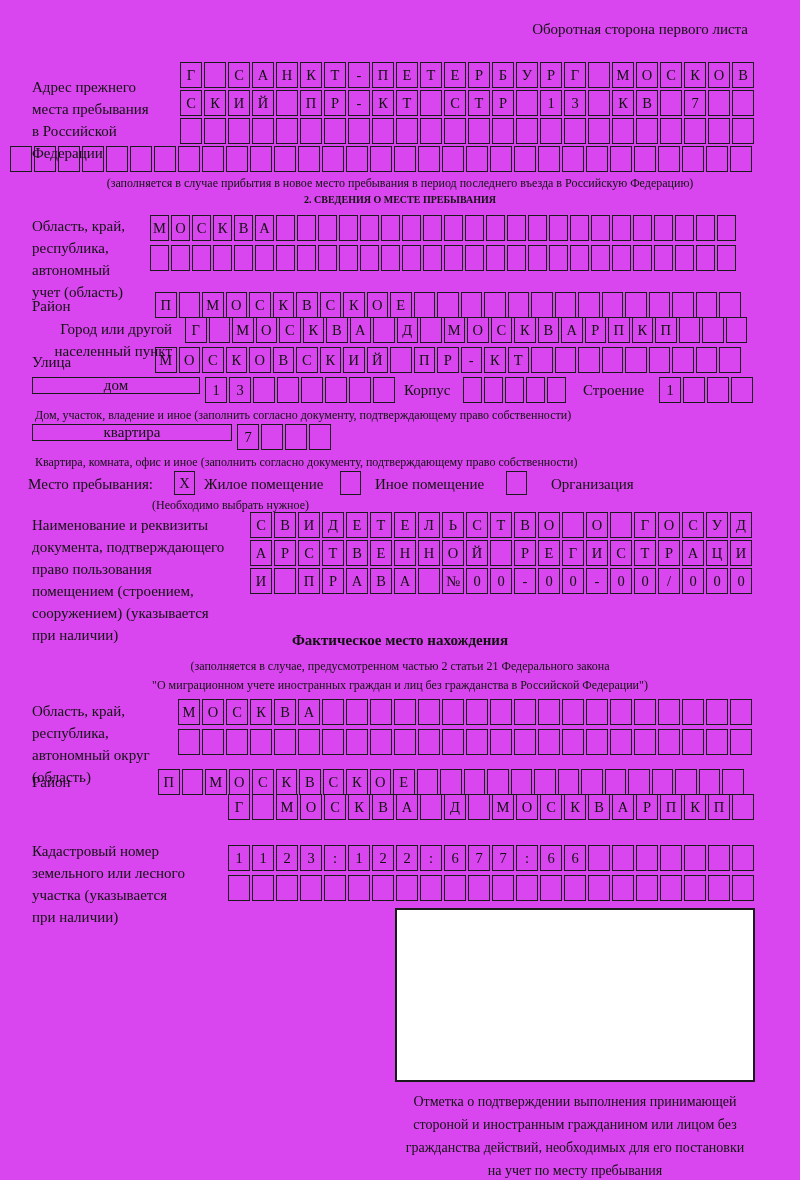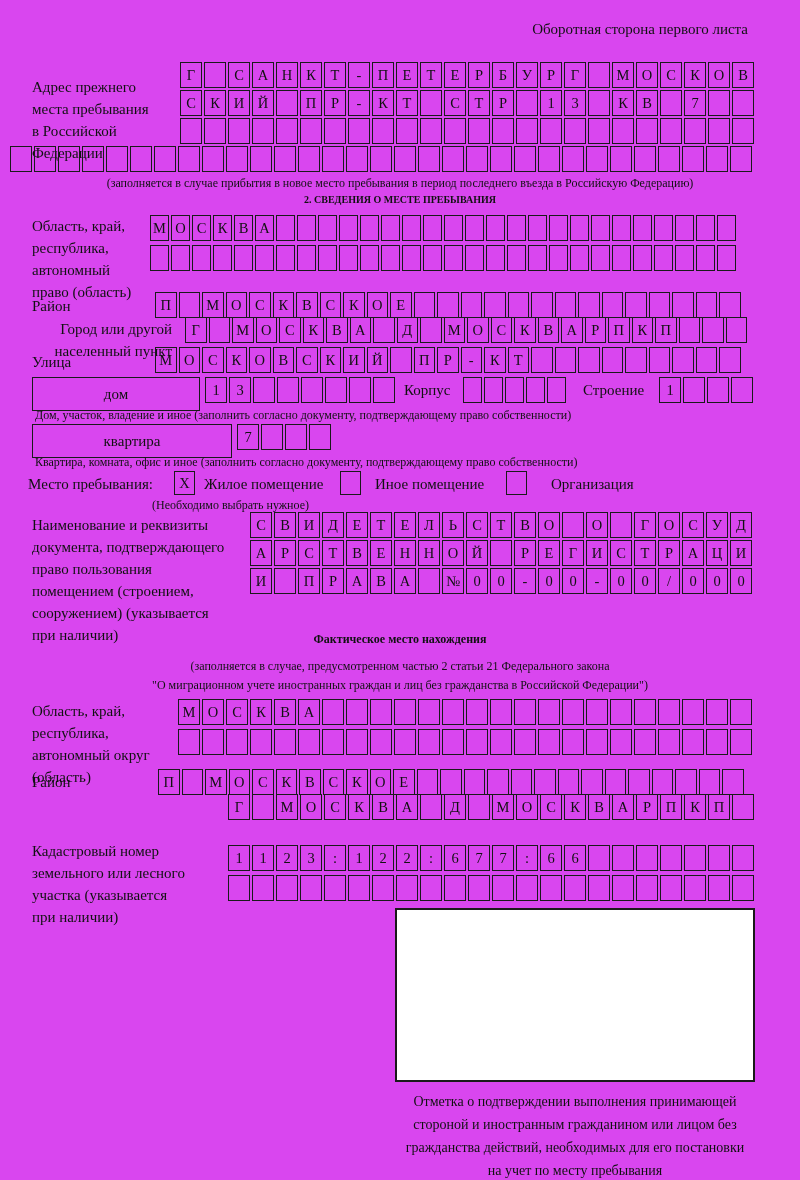--- a/index.html
+++ b/index.html
@@ -16,21 +16,21 @@
     box-sizing:border-box; flex:0 0 auto;
     width:21.5px; height:26px; border:1.6px solid #1a1a1a;
     display:flex; align-items:center; justify-content:center;
     font-size:14.5px; font-family:"Liberation Serif", serif;
   }
   .w22 .cell { width:22px; }
   .w19 .cell { width:19px; }
   .w215 .cell { width:21.5px; }
   .bigbox {
     position:absolute; box-sizing:border-box; border:1.6px solid #1a1a1a;
-    height:34px; display:flex; align-items:center; justify-content:center;
+    height:17px; display:flex; align-items:center; justify-content:center;
     font-size:15px;
   }
   .checkbox {
     position:absolute; box-sizing:border-box; width:21px; height:24px;
     border:1.6px solid #1a1a1a; display:flex; align-items:center; justify-content:center;
     font-size:14.5px;
   }
   .frame { position:absolute; box-sizing:border-box; border:2px solid #1a1a1a; background:#fff; }
   .lines div { white-space:nowrap; }
 </style>
@@ -161,21 +161,21 @@
     </div>
 
   <div class="note center" style="top:174px;">(заполняется в случае прибытия в новое место пребывания в период последнего въезда в Российскую Федерацию)</div>
 
   <div class="title center" style="top:194px;">2. СВЕДЕНИЯ О МЕСТЕ ПРЕБЫВАНИЯ</div>
 
   <div class="label lines" style="left:32px; top:215px; width:115px;">
       <div>Область, край,</div>
       <div>республика,</div>
       <div>автономный</div>
-      <div>право (область)</div>
+      <div>учет (область)</div>
     </div>
   <div class="cells w19" style="left:150px; top:215px;">
       <span class="cell">М</span>
       <span class="cell">О</span>
       <span class="cell">С</span>
       <span class="cell">К</span>
       <span class="cell">В</span>
       <span class="cell">А</span>
       <span class="cell"></span>
       <span class="cell"></span>
@@ -437,21 +437,21 @@
       <span class="cell">0</span>
       <span class="cell">-</span>
       <span class="cell">0</span>
       <span class="cell">0</span>
       <span class="cell">/</span>
       <span class="cell">0</span>
       <span class="cell">0</span>
       <span class="cell">0</span>
     </div>
 
-  <div class="title center" style="top:632px; font-size:12px;">Фактическое место нахождения</div>
+  <div class="title center" style="top:632px; font-size:15px;">Фактическое место нахождения</div>
   <div class="note center" style="top:657px;">(заполняется в случае, предусмотренном частью 2 статьи 21 Федерального закона</div>
   <div class="note center" style="top:676px;">"О миграционном учете иностранных граждан и лиц без гражданства в Российской Федерации")</div>
 
   <div class="label lines" style="left:32px; top:700px; width:145px;">
       <div>Область, край,</div>
       <div>республика,</div>
       <div>автономный округ</div>
       <div>(область)</div>
     </div>
   <div class="cells w22" style="left:178px; top:699px;">

